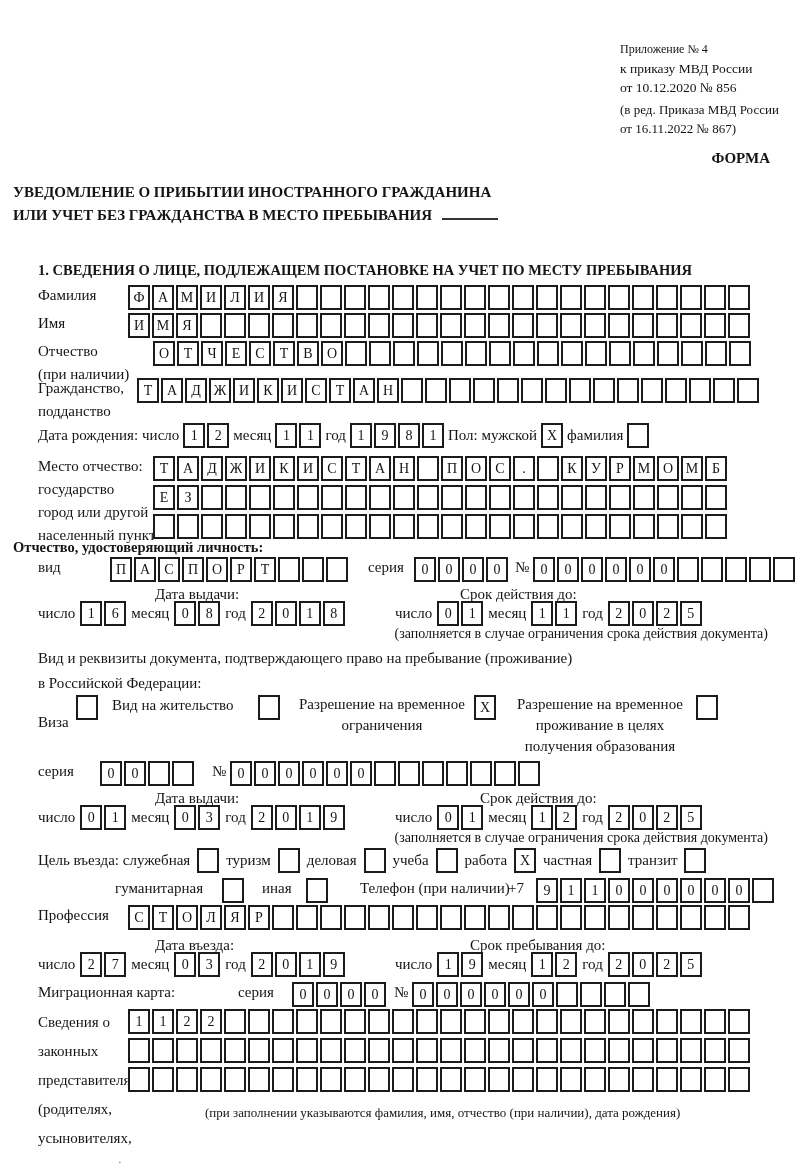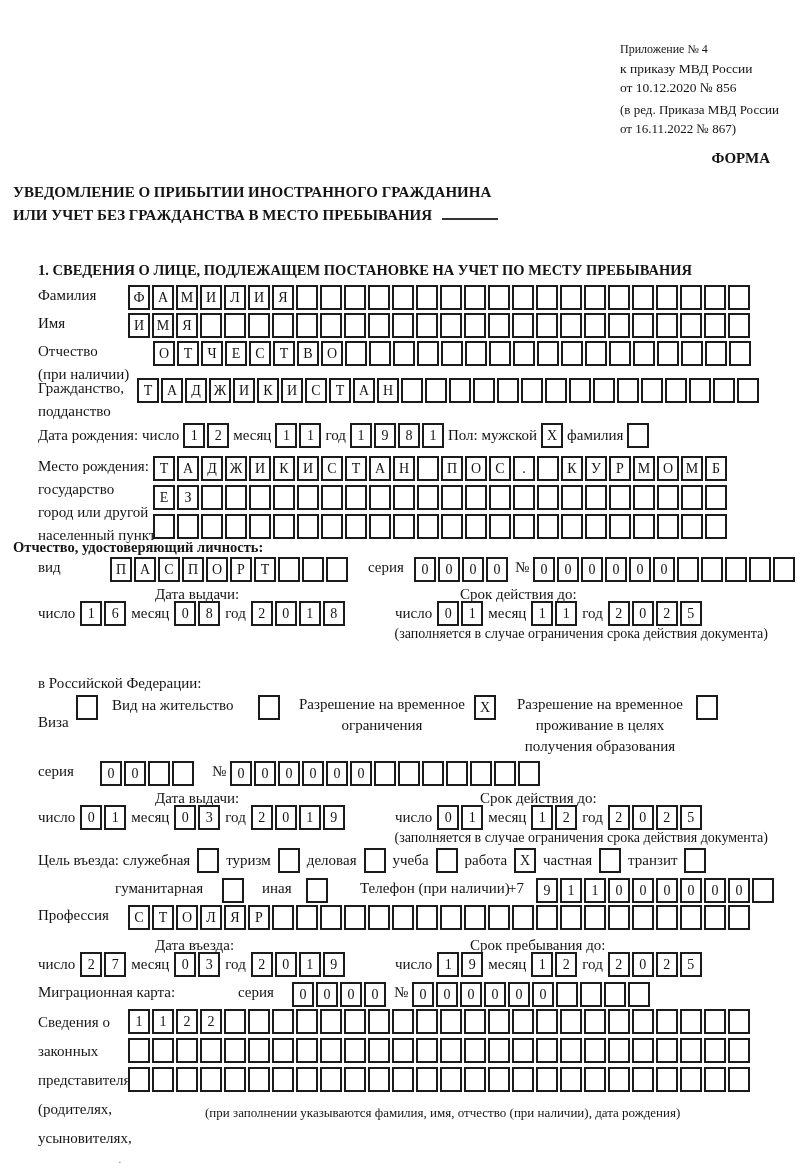--- a/index.html
+++ b/index.html
@@ -198,21 +198,21 @@
     <span class="cells">
         <span class="cell">X</span>
       </span>
     <span class="txt">фамилия</span>
     <span class="cells">
         <span class="cell"></span>
       </span>
   </div>
 
   <div class="abs lblcol" style="top:455px;left:38px;">
-    <div>Место рождения:</div>
+    <div>Место отчество:</div>
     <div>государство</div>
     <div>город или другой</div>
     <div>населенный пункт</div>
   </div>
   <div class="abs cells" style="top:456px;left:153px;">
       <span class="cell">Т</span>
       <span class="cell">А</span>
       <span class="cell">Д</span>
       <span class="cell">Ж</span>
       <span class="cell">И</span>
@@ -361,20 +361,21 @@
     <span class="txt">год</span>
     <span class="cells">
         <span class="cell">2</span>
         <span class="cell">0</span>
         <span class="cell">2</span>
         <span class="cell">5</span>
       </span>
   </div>
   <div class="abs small" style="top:626px;right:32px;">(заполняется в случае ограничения срока действия документа)</div>
 
+  <div class="abs txt" style="top:647px;left:38px;">Вид и реквизиты документа, подтверждающего право на пребывание (проживание)</div>
   <div class="abs txt" style="top:672px;left:38px;">в Российской Федерации:</div>
 
   <div class="abs txt" style="top:694px;left:38px;margin-top:17px;">Виза</div>
   <div class="abs cells" style="top:695px;left:76px;">
       <span class="cell"></span>
     </div>
   <div class="abs txt" style="top:694px;left:112px;">Вид на жительство</div>
   <div class="abs cells" style="top:695px;left:258px;">
       <span class="cell"></span>
     </div>

